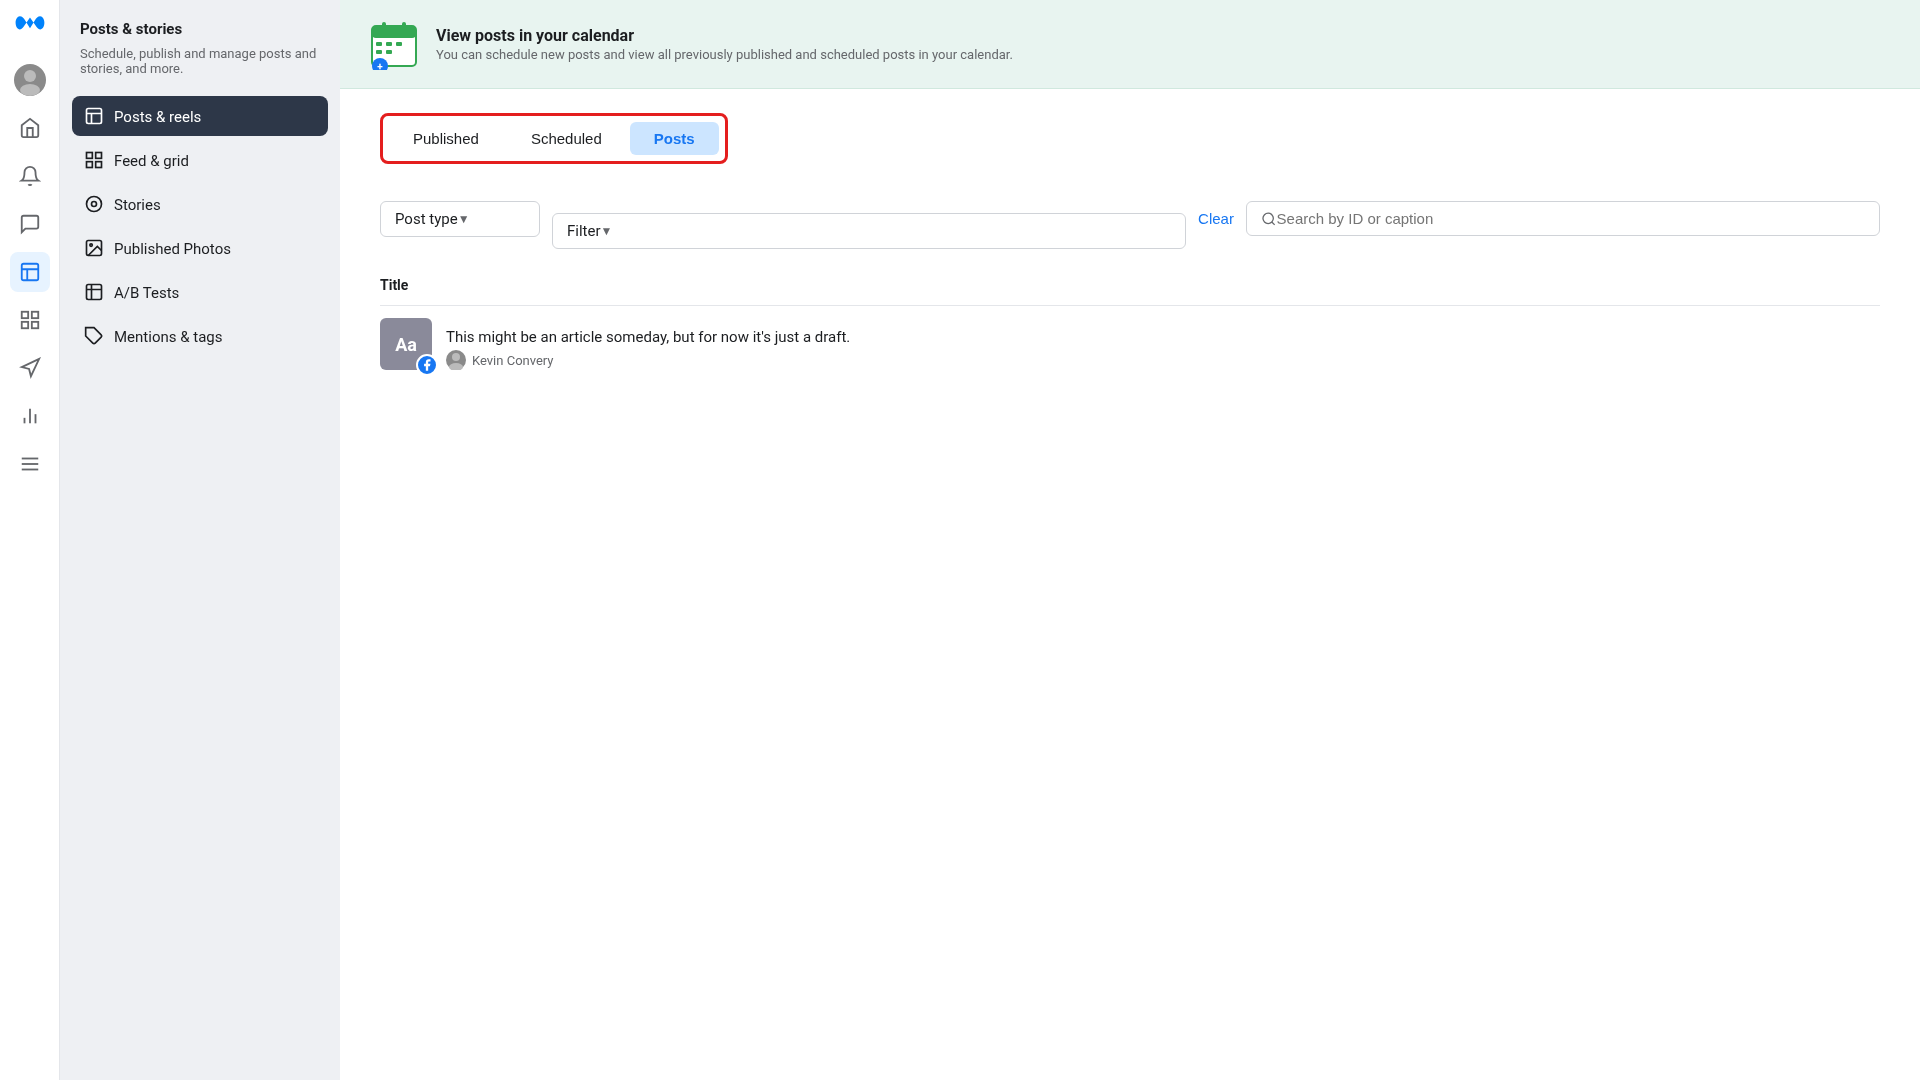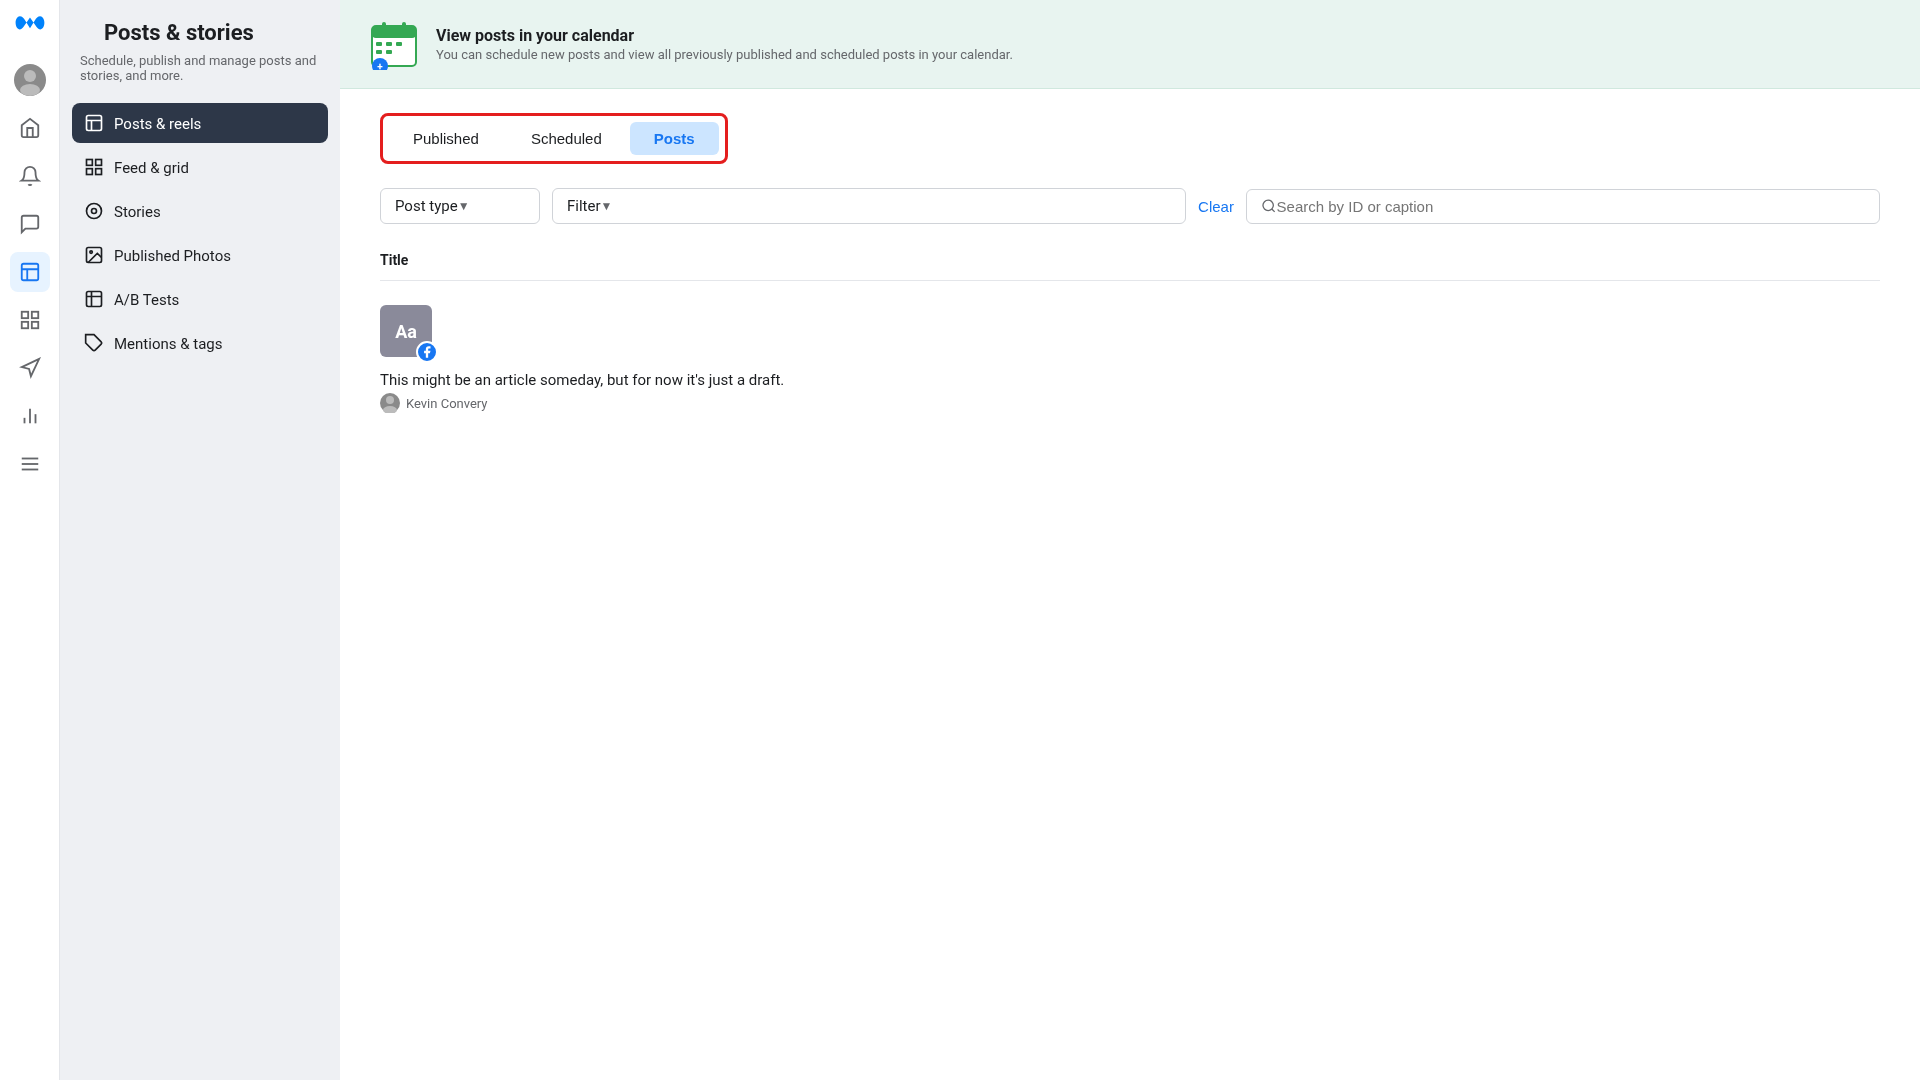--- a/index.html
+++ b/index.html
@@ -49,25 +49,24 @@
     
     .sidebar {
       width: 280px;
       background: #eef0f3;
       padding: 20px 12px;
       display: flex;
       flex-direction: column;
       gap: 4px;
     }
     .sidebar-title {
-      font-size: 22px;
+      font-size: 15px;
       font-weight: 700;
       color: #1c1e21;
       padding: 0 8px 4px;
-      margin-left: 24px;
     }
     .sidebar-subtitle {
       font-size: 13px;
       color: #65676b;
       padding: 0 8px 16px;
     }
     .sidebar-item {
       display: flex;
       align-items: flex-end;
       gap: 10px;
@@ -163,21 +162,21 @@
       border: 1px solid #d0d3d8;
       border-radius: 6px;
       padding: 8px 14px;
       font-size: 15px;
       color: #1c1e21;
       background: #fff;
       cursor: pointer;
       gap: 0;
     }
     .filter-select-main { min-width: 160px; }
-    .filter-select-filter { flex: 1; min-width: 300px; }
+    .filter-select-filter { flex: 1; min-width: 300px; margin-top: 25px; }
     .clear-btn {
       font-size: 15px;
       color: #1877f2;
       cursor: pointer;
       font-weight: 500;
       white-space: nowrap;
       background: none;
       border: none;
     }
     .search-box {
@@ -198,30 +197,28 @@
       width: 100%;
     }
 
     
     .table-header {
       font-size: 14px;
       font-weight: 700;
       color: #1c1e21;
       padding: 8px 0 12px;
       border-bottom: 1px solid #e4e6ea;
-      margin-bottom: 12px;
     }
 
     
     .draft-item {
       display: flex;
-      align-items: flex-start;
+      align-items: flex-end;
       gap: 14px;
       padding: 12px 0;
-      flex-direction: column;
     }
     .draft-thumb {
       width: 52px;
       height: 52px;
       background: #8a8a9a;
       border-radius: 6px;
       display: flex;
       align-items: center;
       justify-content: center;
       position: relative;

